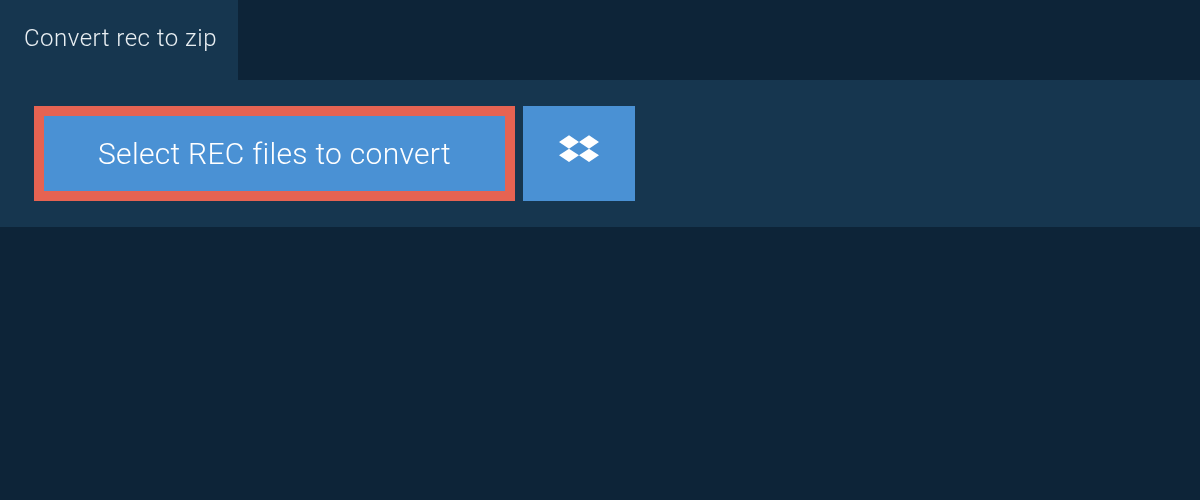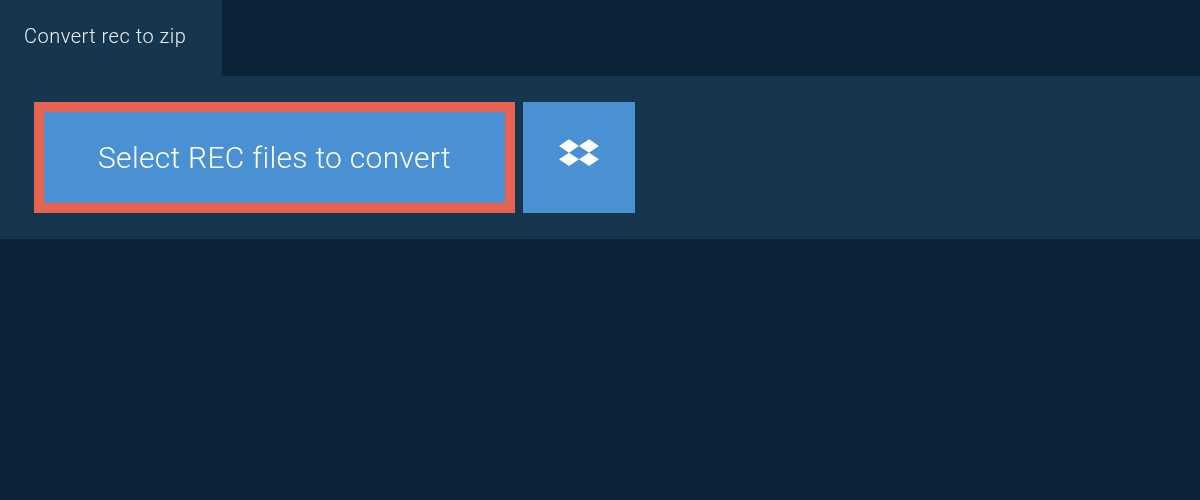--- a/index.html
+++ b/index.html
@@ -11,42 +11,42 @@
       width: 1200px;
       height: 500px;
       background: #0d2438;
       font-family: -apple-system, BlinkMacSystemFont, "Segoe UI", Roboto, "Helvetica Neue", Arial, sans-serif;
       font-weight: 300;
       overflow: hidden;
     }
     .page-title-tab {
       display: inline-block;
       background: #16364f;
-      padding: 24px 36px 28px 24px;
+      padding: 24px 21px 28px 24px;
       color: #e8eef2;
-      font-size: 20px;
+      font-size: 24px;
       font-weight: 300;
       letter-spacing: 0.5px;
     }
     .panel {
       background: #16364f;
       padding: 26px 0 26px 34px;
       position: relative;
     }
     .button-group {
       display: flex;
       gap: 8px;
       align-items: stretch;
     }
     .select-button {
       background: #4a91d4;
       color: #ffffff;
       font-size: 30px;
       font-weight: 300;
-      padding: 28px 54px;
+      padding: 20px 54px;
       border: 10px solid #e66352;
       cursor: pointer;
       display: flex;
       justify-content: center;
       letter-spacing: 0.3px;
     }
     .dropbox-button {
       background: #4a91d4;
       width: 112px;
       cursor: pointer;

